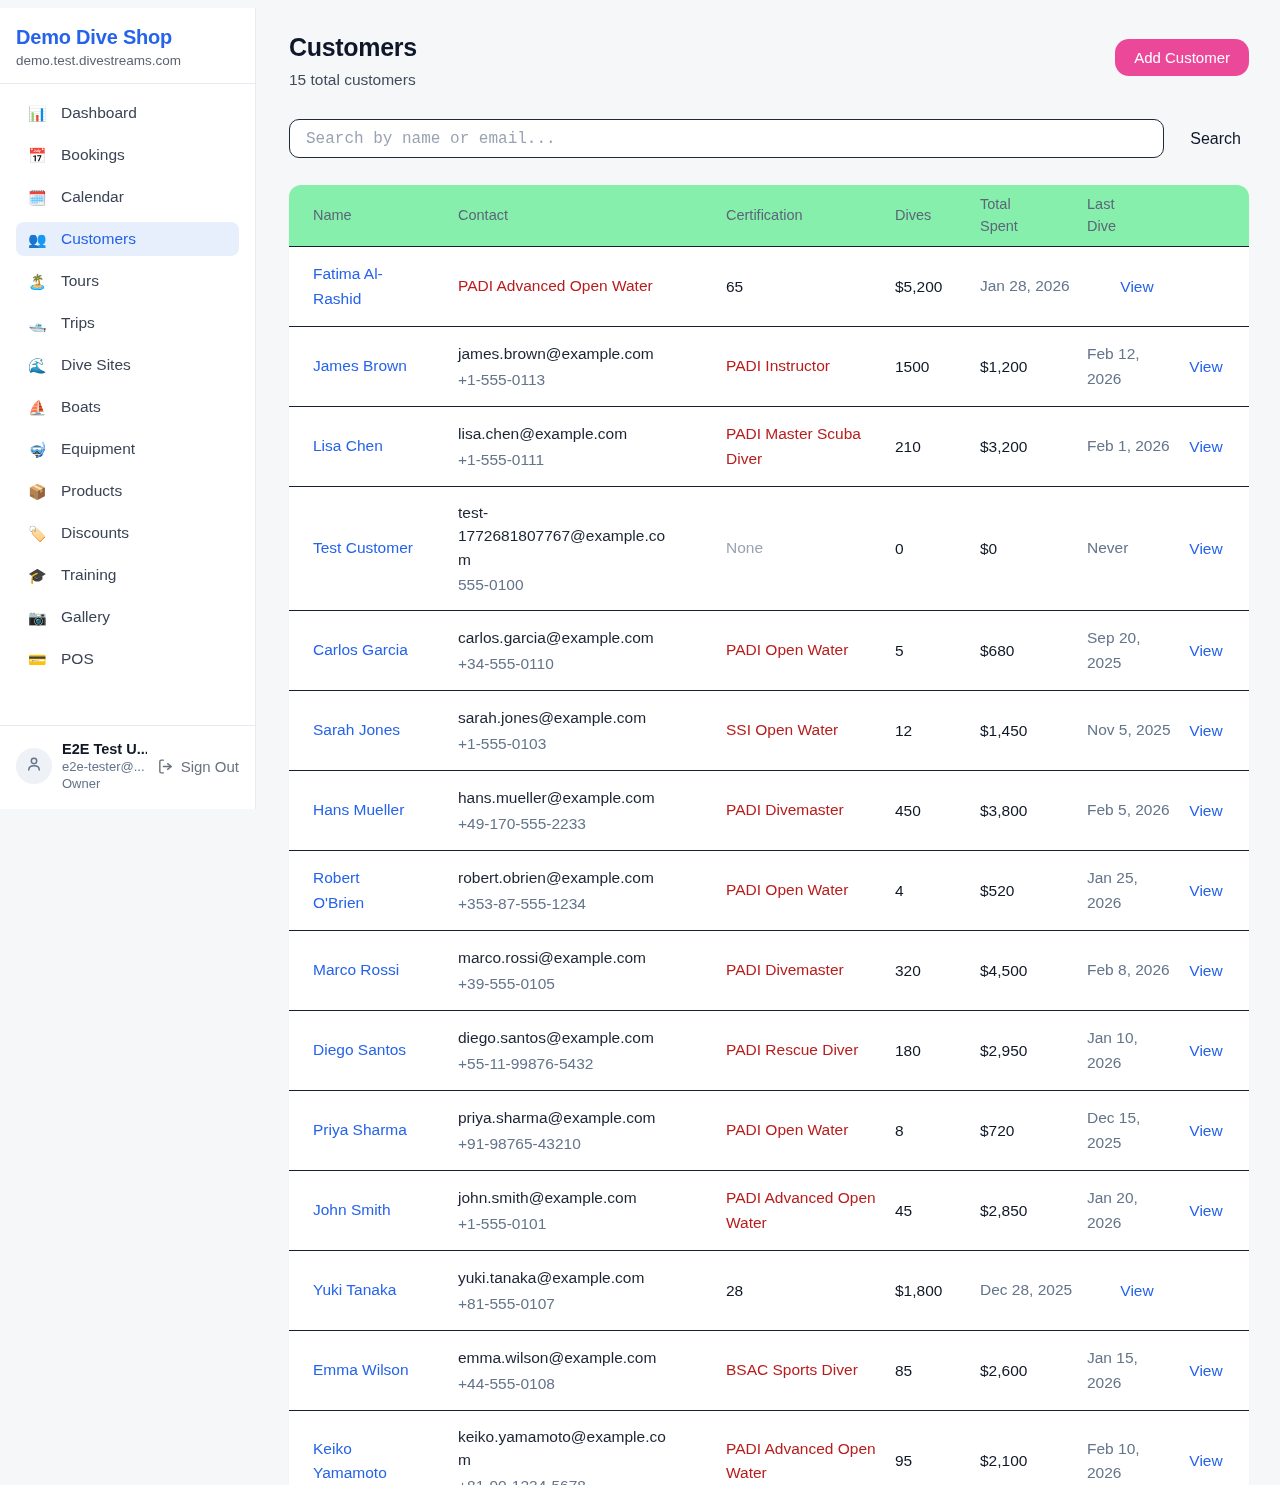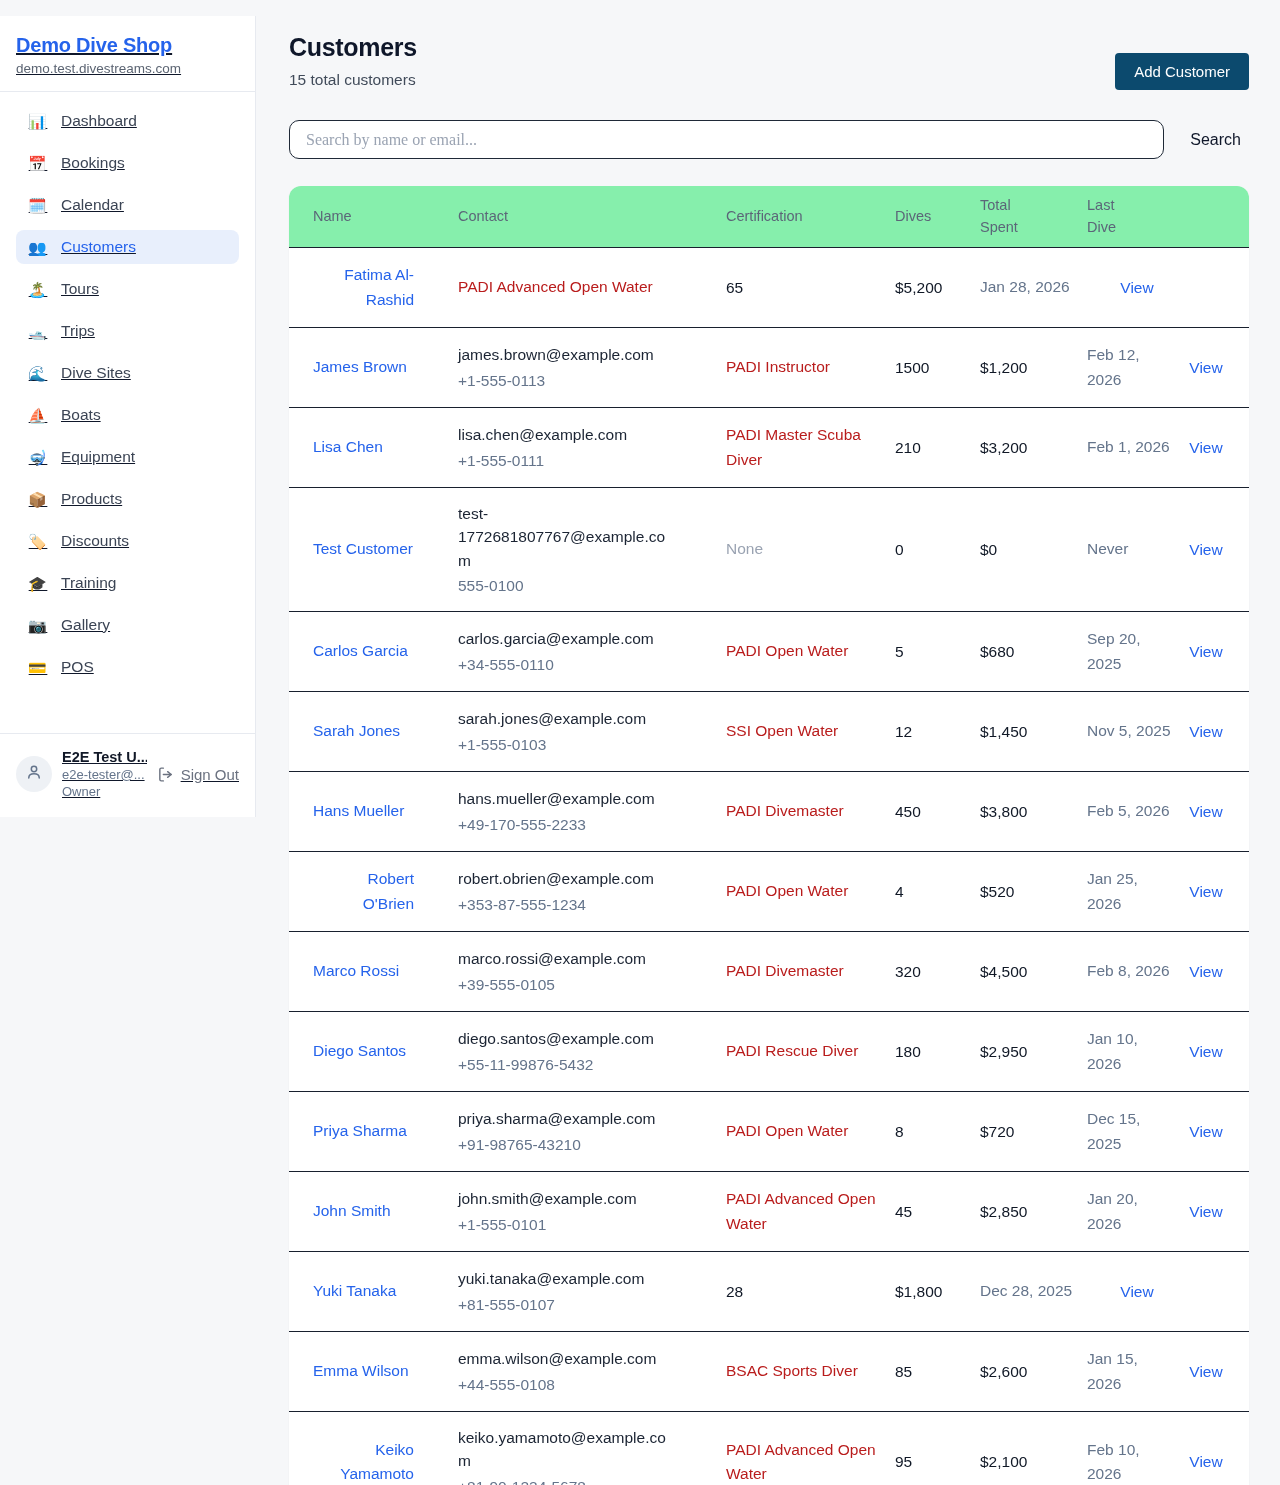--- a/index.html
+++ b/index.html
@@ -13,28 +13,27 @@
     position: relative;
     width: 1280px;
     height: 1485px;
     overflow: hidden;
     background: #f6f7f9;
   }
 
   
   .sidebar {
     position: absolute;
-    left: 0; top: 16px;
+    left: 0; top: 8px;
     width: 256px;
     height: 801px;
     background: #ffffff;
     border-right: 1px solid #e7eaf0;
     display: flex;
     flex-direction: column;
-    text-decoration: underline;
   }
   .brand {
     padding: 18px 16px 15px 16px;
     border-bottom: 1px solid #e7eaf0;
   }
   .brand-title {
     font-size: 20px;
     font-weight: 700;
     color: #2563eb;
     letter-spacing: -0.2px;
@@ -104,44 +103,44 @@
     padding: 33px 31px 0 33px;
   }
   .page-header {
     display: flex;
     align-items: flex-start;
     justify-content: space-between;
   }
   .page-title { font-size: 25px; font-weight: 700; color: #0f172a; letter-spacing: -0.3px; }
   .page-subtitle { margin-top: 9px; font-size: 15.5px; color: #414b5a; }
   .add-btn {
-    margin-top: 20px;
-    background: #0c4a6e;
+    margin-top: 6px;
+    background: #ec4899;
     color: #ffffff;
     border: none;
-    border-radius: 4px;
+    border-radius: 14px;
     font-family: "Liberation Sans", sans-serif;
     font-size: 15px;
     font-weight: 500;
     padding: 10px 19px;
     cursor: pointer;
   }
   .search-row {
     margin-top: 30px;
     display: flex;
     align-items: center;
   }
   .search-input {
     flex: 1;
     height: 39px;
     border: 1.5px solid #1f2937;
     border-radius: 10px;
     background: #ffffff;
     padding: 0 16px;
-    font-family: Liberation Serif, serif;
+    font-family: Liberation Mono, monospace;
     font-size: 16px;
     color: #0f172a;
     outline: none;
   }
   .search-input::placeholder { color: #9aa3b2; }
   .search-btn {
     background: none;
     border: none;
     font-family: "Liberation Sans", sans-serif;
     font-size: 16px;
@@ -184,21 +183,20 @@
   }
   .t-body .t-row:last-child { border-bottom: none; }
   .cell { padding-right: 14px; }
   .name-link {
     color: #2563eb;
     text-decoration: none;
     display: inline-block;
     max-width: 101px;
     line-height: 1.55;
     cursor: pointer;
-    text-align: right;
   }
   .email { color: #1b2433; line-height: 1.5; max-width: 218px; overflow-wrap: break-word; }
   .phone { color: #64748b; line-height: 1.5; margin-top: 2px; }
   .cert { color: #b91c1c; line-height: 1.55; max-width: 130px; }
   .cert.muted { color: #9aa3b2; }
   .dives { color: #101826; }
   .spent { color: #101826; }
   .last-dive { color: #64748b; line-height: 1.55; max-width: 66px; }
   .view-cell { text-align: center; padding-right: 0; }
   .view-link { color: #2563eb; text-decoration: none; cursor: pointer; }

